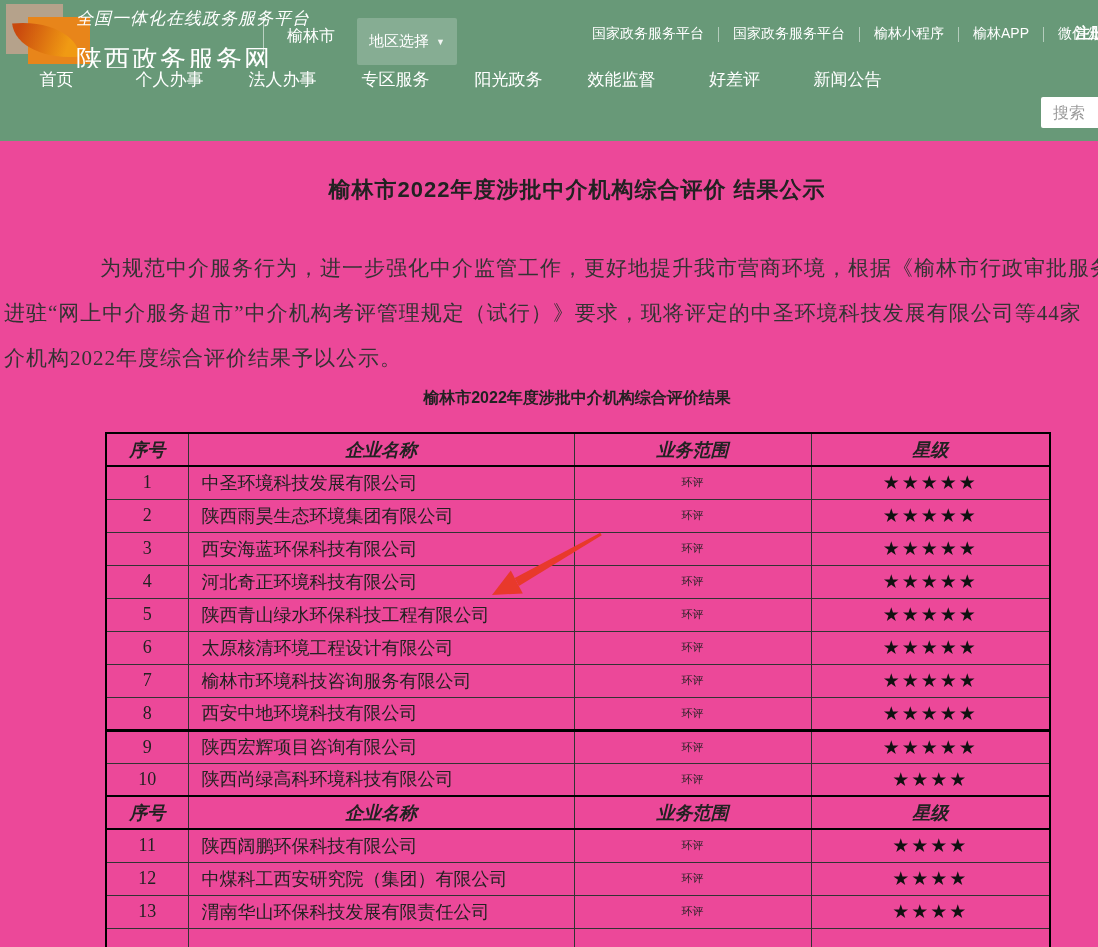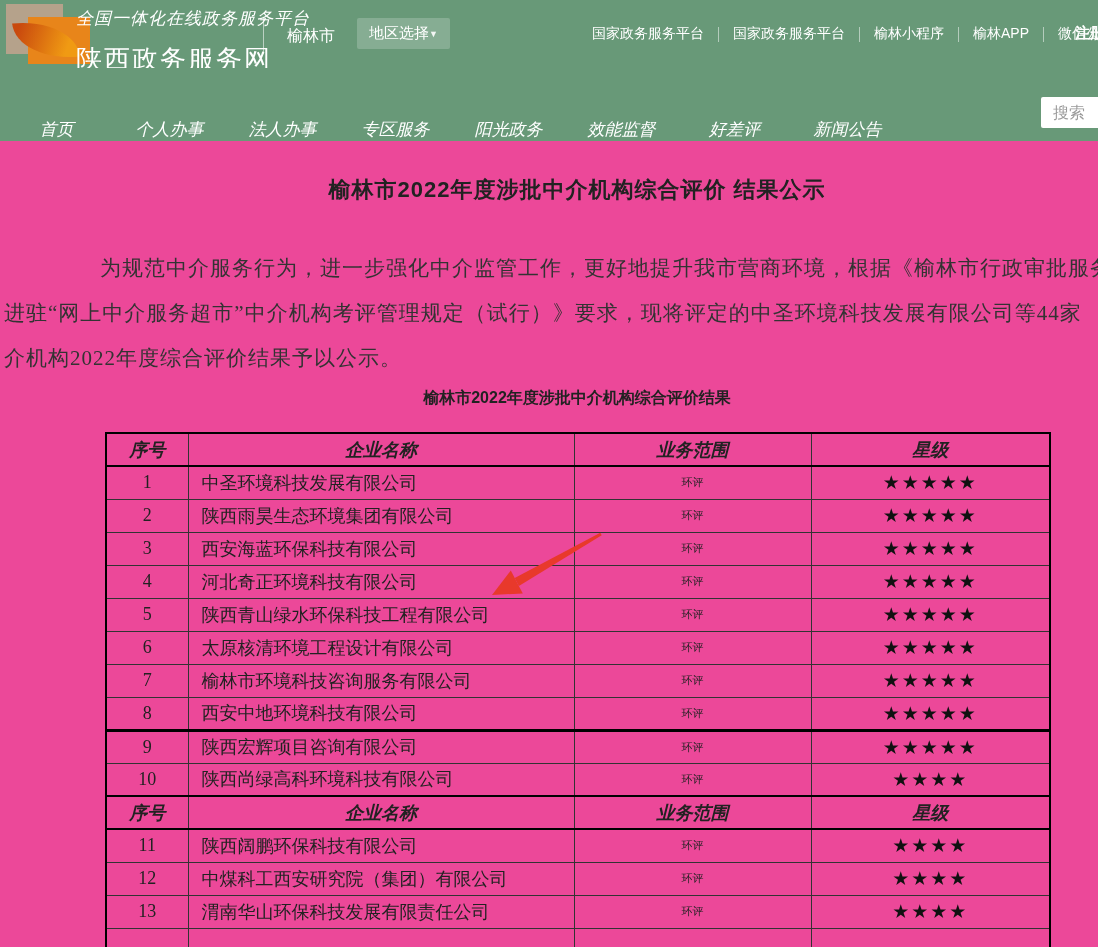--- a/index.html
+++ b/index.html
@@ -11,32 +11,32 @@
   .logo .sq-orange { position:absolute; left:22px; top:13px; width:62px; height:47px; background:#e8851a; }
   .logo .leaf { position:absolute; left:8px; top:16px; width:64px; height:40px;
                 background:linear-gradient(115deg,#c9490e 10%,#f09a13 80%);
                 border-radius:0 100% 0 100%; transform:rotate(-6deg); }
   .brand { position:absolute; left:76px; top:9px; line-height:1.2; }
   .brand .small { font-size:17px; letter-spacing:1px;font-style:italic; }
   .brand .big { font-size:26px; letter-spacing:2px; margin-top:15px; }
   .v-divider { position:absolute; left:263px; top:17px; width:1px; height:37px;
                background:rgba(255,255,255,.55); }
   .city { position:absolute; left:287px; top:26px; font-size:16px; }
-  .region-btn { position:absolute; left:357px; top:18px; height:31px; padding:0 12px;
+  .region-btn { position:absolute; left:357px; top:18px; height:47px; padding:0 12px;
                 background:rgba(255,255,255,.2); border:none; color:#fff; font-size:15px;
-                border-radius:2px; display:flex; align-items:center; gap:0; cursor:pointer; }
+                border-radius:2px; display:flex; align-items:center; gap:7px; cursor:pointer; }
   .region-btn .caret { font-size:9px; opacity:.9; }
   .top-links { position:absolute; left:578px; top:0; height:68px; display:flex;
                align-items:center; font-size:14px; }
   .top-links a { color:#fff; text-decoration:none; padding:0 14px; white-space:nowrap; }
   .top-links .sep { width:1px; height:15px; background:rgba(255,255,255,.5); }
   .register { position:absolute; left:1075px; top:24px; font-size:15px; font-weight:bold;
               color:#fff; text-decoration:none; white-space:nowrap; }
   .main-nav { position:relative; height:73px; background:#689978; }
-  .main-nav ul { list-style:none; display:flex; height:100%; align-items:flex-end;font-style:italic; }
+  .main-nav ul { list-style:none; display:flex; height:100%; align-items:flex-start; }
   .main-nav li { width:113px; text-align:center; color:#fff; font-size:17px; cursor:pointer;
                  white-space:nowrap; }
   .nav-search { position:absolute; left:1041px; top:29px; width:150px; height:31px;
                 border:none; background:#fff; padding:0 12px; font-size:16px; color:#555;
                 border-radius:2px; outline:none; font-family:"Liberation Sans",sans-serif; }
   .nav-search::placeholder { color:#9b9b9b; }
   .content { position:absolute; top:141px; left:0; width:1098px; height:806px;
              background:#ec4899; overflow:hidden;
              font-family:"Liberation Serif", serif; color:#333; }
   .doc-title { position:absolute; top:34px; left:0; width:1154px; text-align:center;

